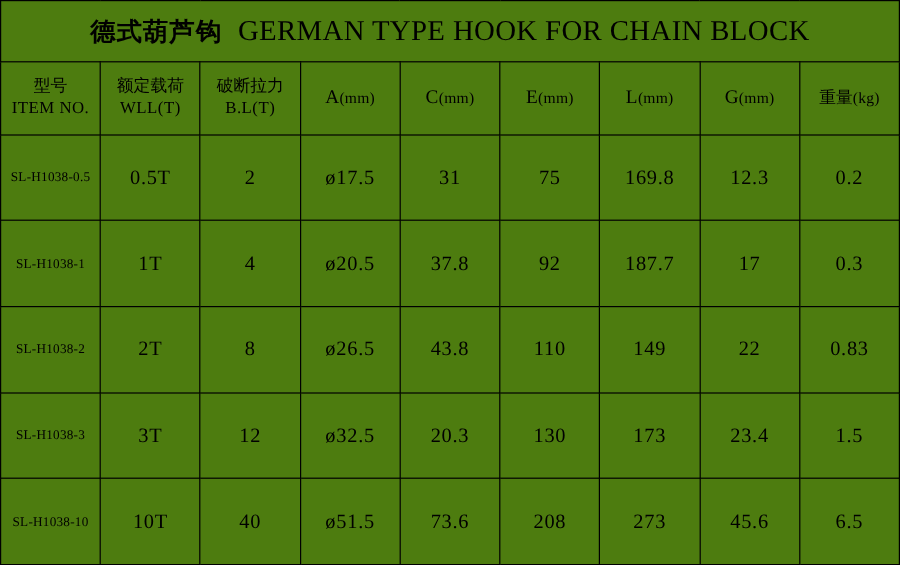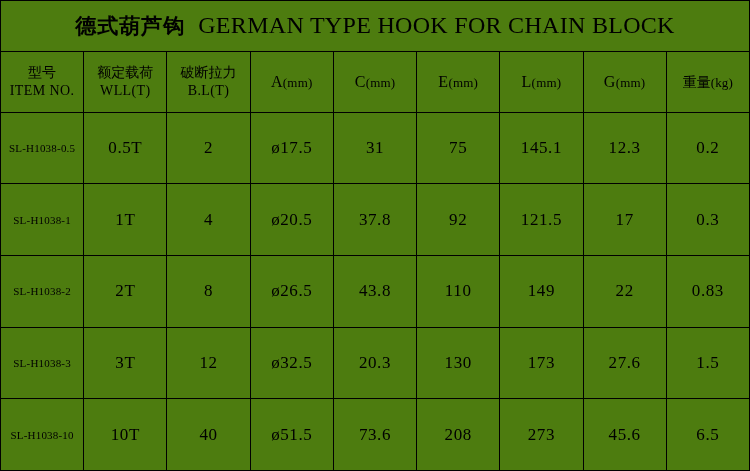--- a/index.html
+++ b/index.html
@@ -148,32 +148,32 @@
       </td>
     </tr>
 
     <tr class="data-row">
       <td class="item-no">SL-H1038-0.5</td>
       <td>0.5T</td>
       <td>2</td>
       <td>ø17.5</td>
       <td>31</td>
       <td>75</td>
-      <td>145.1</td>
+      <td>169.8</td>
       <td>12.3</td>
       <td>0.2</td>
     </tr>
     <tr class="data-row">
       <td class="item-no">SL-H1038-1</td>
       <td>1T</td>
       <td>4</td>
       <td>ø20.5</td>
       <td>37.8</td>
       <td>92</td>
-      <td>121.5</td>
+      <td>187.7</td>
       <td>17</td>
       <td>0.3</td>
     </tr>
     <tr class="data-row">
       <td class="item-no">SL-H1038-2</td>
       <td>2T</td>
       <td>8</td>
       <td>ø26.5</td>
       <td>43.8</td>
       <td>110</td>
@@ -182,21 +182,21 @@
       <td>0.83</td>
     </tr>
     <tr class="data-row">
       <td class="item-no">SL-H1038-3</td>
       <td>3T</td>
       <td>12</td>
       <td>ø32.5</td>
       <td>20.3</td>
       <td>130</td>
       <td>173</td>
-      <td>27.6</td>
+      <td>23.4</td>
       <td>1.5</td>
     </tr>
     <tr class="data-row">
       <td class="item-no">SL-H1038-10</td>
       <td>10T</td>
       <td>40</td>
       <td>ø51.5</td>
       <td>73.6</td>
       <td>208</td>
       <td>273</td>

